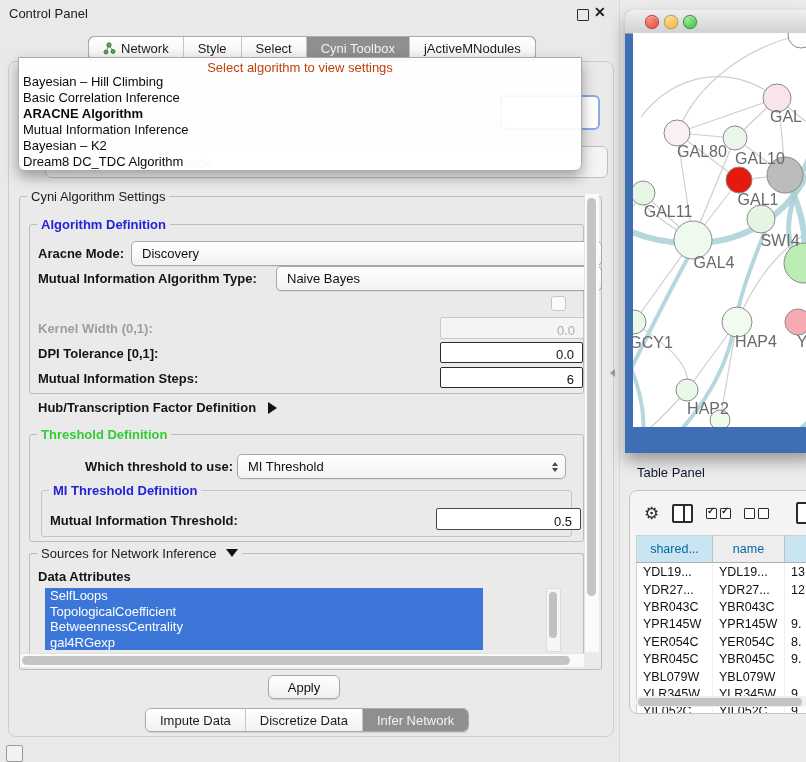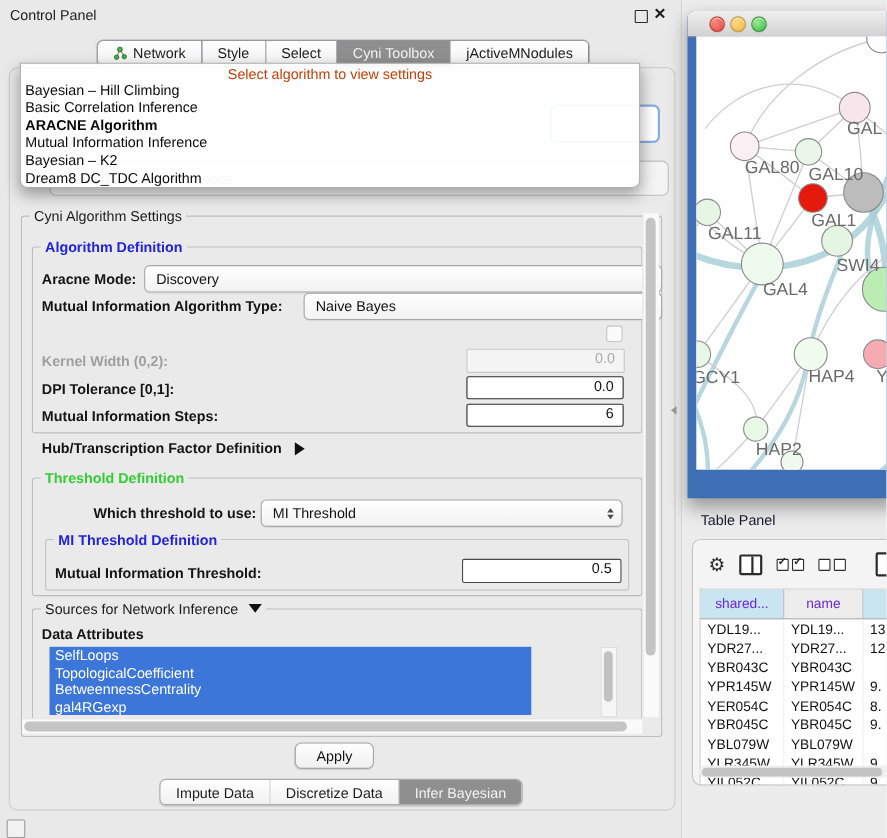--- a/index.html
+++ b/index.html
@@ -29,21 +29,21 @@
   .ghost-focus{position:absolute;left:500px;top:95px;width:96px;height:31px;border:2px solid #85ACE4;border-radius:6px;background:#fff;z-index:5;}
   
   .grp{position:absolute;border:1px solid #BDBDBD;border-radius:3px;}
   .gtitle{position:absolute;top:-8px;left:7px;background:#EAEAEA;padding:0 4px;font-size:13px;white-space:nowrap;}
   .t-blue{color:#2222DD;font-weight:bold;}
   .t-green{color:#33CC33;font-weight:bold;}
   .t-black{color:#1c1c1c;}
   .lb{position:absolute;font-size:13px;font-weight:bold;color:#141414;white-space:nowrap;}
   .lb.dis{color:#9E9E9E;}
   .fld{position:absolute;background:#fff;border:1.5px solid #2c2c2c;border-radius:2px;font-size:13px;color:#111;
-       display:flex;align-items:flex-start;justify-content:flex-end;padding:0 8px;}
+       display:flex;align-items:flex-end;justify-content:flex-end;padding:0 8px;margin-left:16px;}
   .fld.soft{border:1px solid #4a4a4a;}
   .fld.off{background:#F4F4F4;border:1px solid #C9C9C9;color:#ABABAB;}
   .combo{position:absolute;background:linear-gradient(#FFFFFF,#F2F2F2);border:1px solid #A8A8A8;border-radius:5px;
          font-size:13px;color:#111;display:flex;align-items:center;padding:0 24px 0 10px;box-shadow:0 1px 0 rgba(0,0,0,.06);}
   .ud{position:absolute;right:7px;top:50%;transform:translateY(-50%);display:flex;flex-direction:column;gap:2px;}
   .tu{width:0;height:0;border-left:3.5px solid transparent;border-right:3.5px solid transparent;border-bottom:4.5px solid #4a4a4a;}
   .td{width:0;height:0;border-left:3.5px solid transparent;border-right:3.5px solid transparent;border-top:4.5px solid #4a4a4a;}
   .chk{position:absolute;width:13px;height:13px;border:1px solid #C6C6C6;border-radius:3px;background:#FBFBFB;}
   .tri-right{display:inline-block;width:0;height:0;border-top:6px solid transparent;border-bottom:6px solid transparent;border-left:9px solid #111;vertical-align:-2px;}
   .tri-down{display:inline-block;width:0;height:0;border-left:6px solid transparent;border-right:6px solid transparent;border-top:8px solid #111;vertical-align:1px;}
@@ -76,21 +76,21 @@
   .tpanel{position:absolute;left:629px;top:490px;width:184px;height:222px;background:#F4F4F4;border:1px solid #C4C4C4;border-radius:8px;overflow:hidden;}
   .tp-toolbar{position:absolute;left:0;top:0;right:0;height:44px;display:flex;align-items:center;gap:13px;padding-left:14px;}
   .gear{font-size:17px;color:#2b2b2b;line-height:1;}
   .colicon{width:17px;height:15px;border:2px solid #2b2b2b;border-radius:2px;position:relative;background:#fff;}
   .colicon::after{content:"";position:absolute;left:50%;top:0;bottom:0;width:2px;background:#2b2b2b;}
   .cbpair{display:flex;gap:3px;}
   .cb{width:9px;height:9px;border:1.6px solid #2b2b2b;border-radius:1px;position:relative;background:#fff;}
   .cb.c::after{content:"✓";position:absolute;left:0;top:-4px;font-size:10px;font-weight:bold;color:#2b2b2b;}
   .pageicon{width:14px;height:18px;border:2px solid #2b2b2b;border-radius:2px;background:#fff;}
   .tbl{position:absolute;left:6px;top:44px;width:200px;background:#fff;border:1px solid #CFCFCF;font-size:12.5px;color:#111;border-collapse:collapse;table-layout:fixed;}
-  .tbl th{height:24px;font-weight:normal;color:#6d28d9;border-right:1px solid #BFBFBF;border-bottom:1px solid #AFAFAF;text-align:center;}
+  .tbl th{height:24px;font-weight:normal;color:#0369a1;border-right:1px solid #BFBFBF;border-bottom:1px solid #AFAFAF;text-align:center;}
   .tbl td{height:16.4px;padding:1px 3px 0 6px;white-space:nowrap;overflow:hidden;border-right:1px solid #F0F0F0;}
   .th-blue{background:#C9E5F2;}
   .th-gray{background:#EDEDED;}
   .tp-hsb{position:absolute;left:6px;top:205px;width:172px;height:11px;background:#EFEFEF;border-radius:5px;}
   .tp-hthumb{position:absolute;left:2px;top:1.5px;width:164px;height:8px;background:#C4C4C4;border-radius:4px;}
 </style>
 </head>
 <body>
 
 <div class="screen">
@@ -163,21 +163,21 @@
     <div class="combo" style="left:276px;top:266px;width:290px;height:23px;">
       <span>Naive Bayes</span>
       <span class="ud">
           <span class="tu"></span>
           <span class="td"></span>
         </span>
     </div>
 
     <div class="chk" style="left:551px;top:296px;"></div>
 
-    <div class="lb dis" style="left:38px;top:321px;">Kernel Width (0,2):</div>
+    <div class="lb dis" style="left:38px;top:321px;">Kernel Width (0,1):</div>
     <div class="fld off" style="left:424px;top:317px;width:126px;height:20px;">
       <span>0.0</span>
     </div>
 
     <div class="lb" style="left:38px;top:346px;">DPI Tolerance [0,1]:</div>
     <div class="fld" style="left:424px;top:342px;width:125px;height:19px;">
       <span>0.0</span>
     </div>
 
     <div class="lb" style="left:38px;top:371px;">Mutual Information Steps:</div>
@@ -241,21 +241,21 @@
     </div>
 
     <div class="bottomtabs">
       <div class="seg">
           <span>Impute Data</span>
         </div>
       <div class="seg">
           <span>Discretize Data</span>
         </div>
       <div class="seg sel">
-          <span>Infer Bayesian</span>
+          <span>Infer Network</span>
         </div>
     </div>
 
     <div class="dock-icon"></div>
   </div>
 
   <div class="div-arrow"></div>
 
   <div class="netwin">
     <div class="nettitle">

